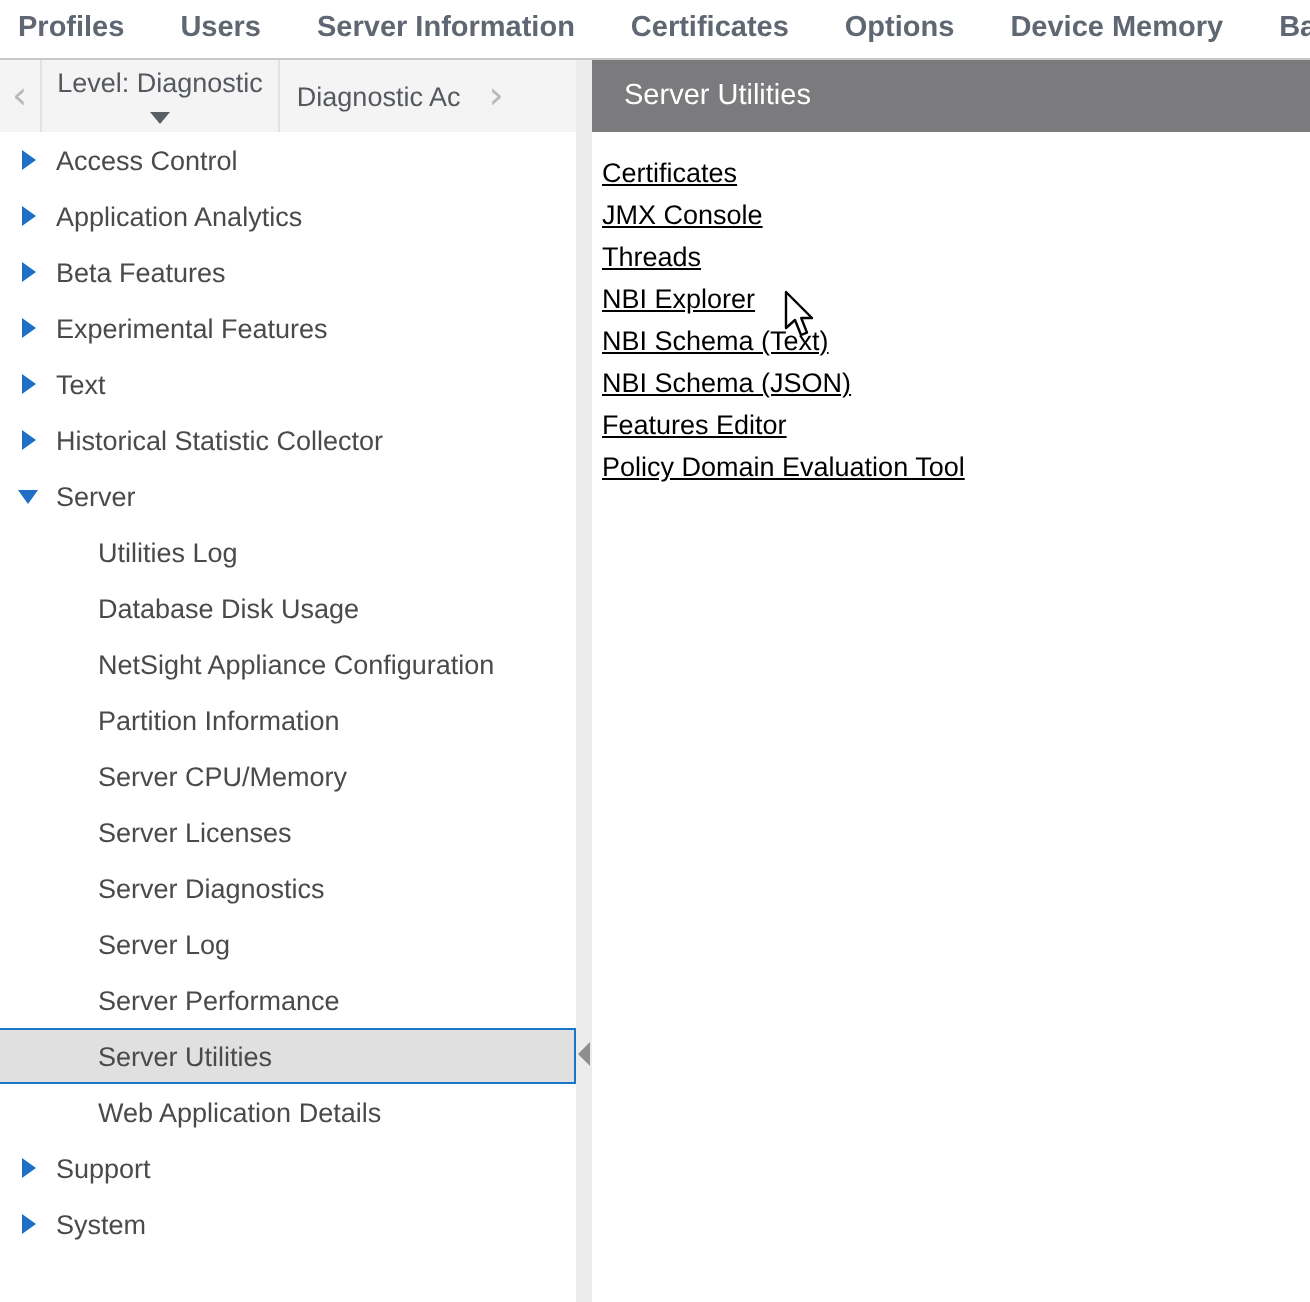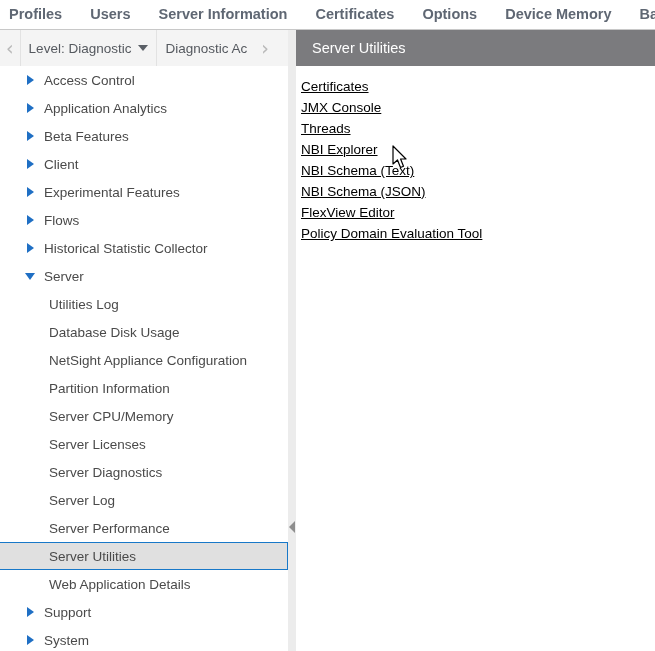--- a/index.html
+++ b/index.html
@@ -61,20 +61,21 @@
   }
   .bc-crumb {
     font-size: 13.5px;
     color: #55595f;
     padding: 0 8px;
     display: flex;
     align-items: center;
     gap: 7px;
     cursor: pointer;
     white-space: nowrap;
+    flex-direction: column;
   }
   .bc-sep {
     width: 1px;
     height: 36px;
     background: #e2e2e2;
   }
   .caret-down {
     width: 0; height: 0;
     border-left: 5px solid transparent;
     border-right: 5px solid transparent;
@@ -123,21 +124,21 @@
     display: flex;
     align-items: center;
     font-size: 13.5px;
     color: #4a4a4a;
     box-sizing: border-box;
     cursor: pointer;
     user-select: none;
     position: relative;
   }
   .tree-row.child { padding-left: 49px; }
-  .tree-row.parent { padding-left: 16px; }
+  .tree-row.parent { padding-left: 0; }
   .tree-row.selected {
     background: #e0e0e0;
     border-top: 1px solid #1878c8;
     border-bottom: 1px solid #1878c8;
     border-right: 1px solid #1878c8;
   }
   .tw {
     width: 28px;
     display: flex;
     align-items: center;
@@ -246,33 +247,27 @@
     <div class="tree-row parent">
       <span class="tw">
         <span class="tw-right"></span>
       </span>
       <span class="tree-label">Beta Features</span>
     </div>
     <div class="tree-row parent">
       <span class="tw">
         <span class="tw-right"></span>
       </span>
-      <span class="tree-label">Client</span>
-    </div>
-    <div class="tree-row parent">
-      <span class="tw">
-        <span class="tw-right"></span>
-      </span>
       <span class="tree-label">Experimental Features</span>
     </div>
     <div class="tree-row parent">
       <span class="tw">
         <span class="tw-right"></span>
       </span>
-      <span class="tree-label">Flows</span>
+      <span class="tree-label">Text</span>
     </div>
     <div class="tree-row parent">
       <span class="tw">
         <span class="tw-right"></span>
       </span>
       <span class="tree-label">Historical Statistic Collector</span>
     </div>
     <div class="tree-row parent">
       <span class="tw">
         <span class="tw-down"></span>
@@ -330,20 +325,20 @@
   <div id="content-header">
     <span>Server Utilities</span>
   </div>
   <div id="util-links">
       <a class="util-link" href="#">Certificates</a>
       <a class="util-link" href="#">JMX Console</a>
       <a class="util-link" href="#">Threads</a>
       <a class="util-link" href="#">NBI Explorer</a>
       <a class="util-link" href="#">NBI Schema (Text)</a>
       <a class="util-link" href="#">NBI Schema (JSON)</a>
-      <a class="util-link" href="#">FlexView Editor</a>
+      <a class="util-link" href="#">Features Editor</a>
       <a class="util-link" href="#">Policy Domain Evaluation Tool</a>
     </div>
 </div>
 
 <svg id="mouse-cursor" viewBox="0 0 18 26">
   <polygon points="1,1 1,19 5.5,15 8.5,22.5 11.5,21.3 8.6,14 14,14" fill="#ffffff" stroke="#000000" stroke-width="1.2" stroke-linejoin="round"></polygon>
 </svg>
 
 </body></html>

